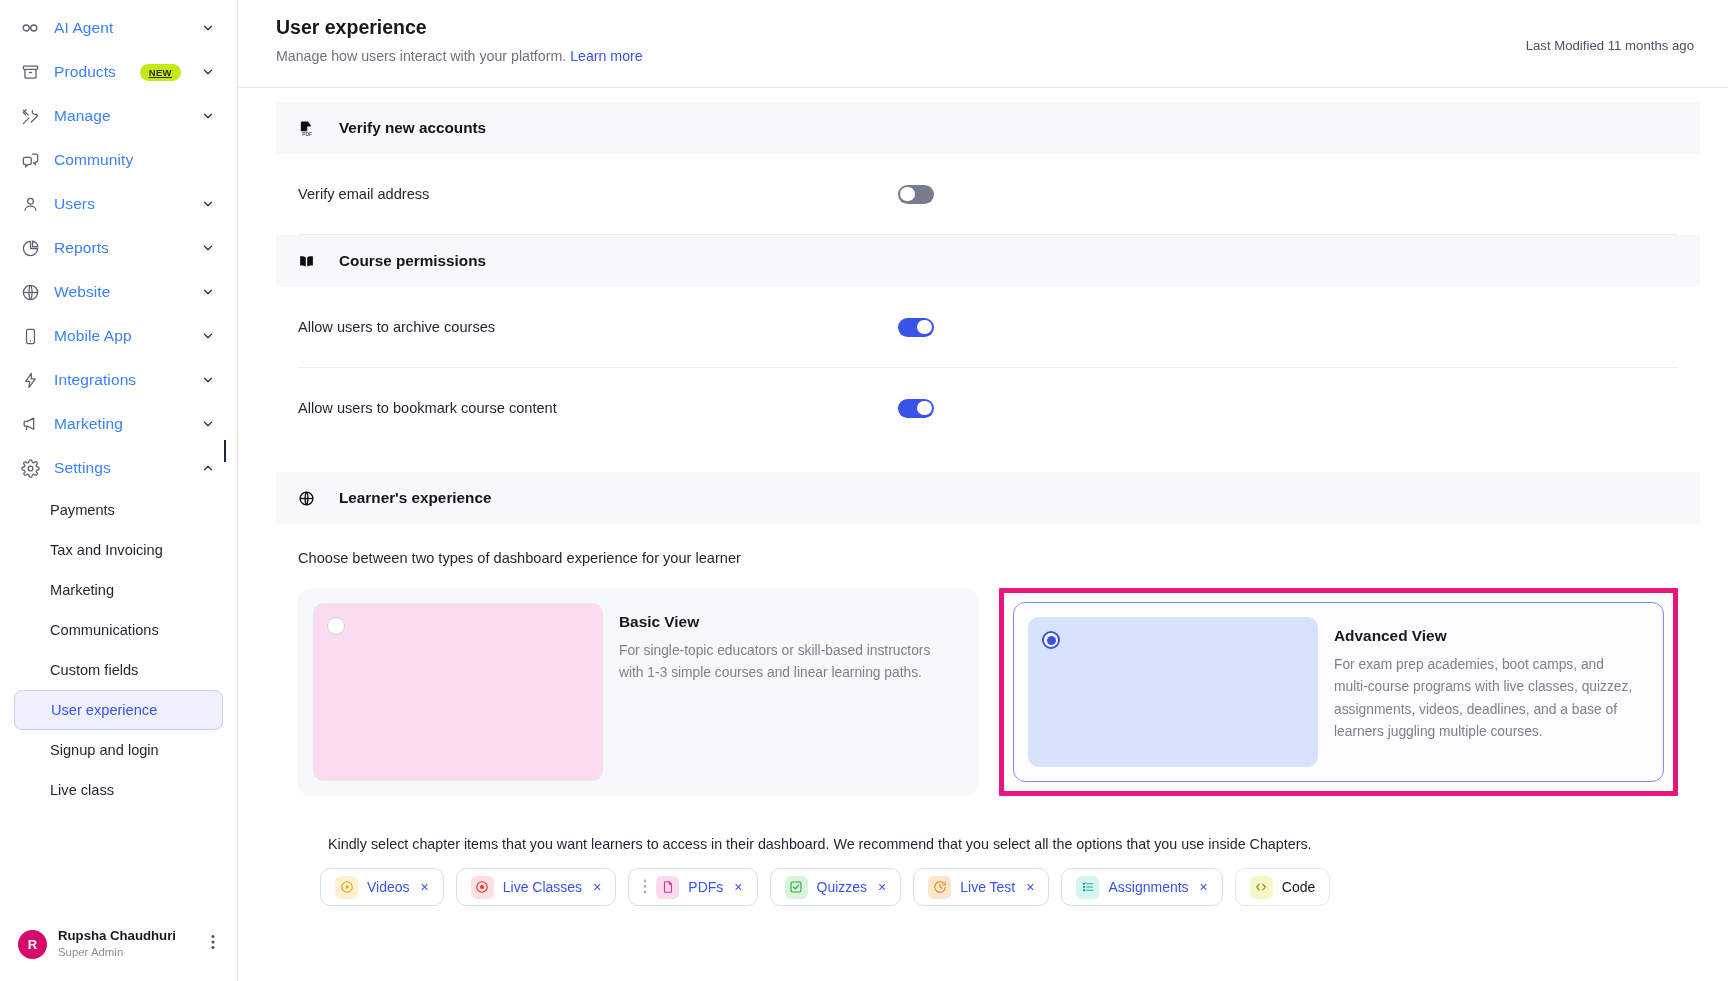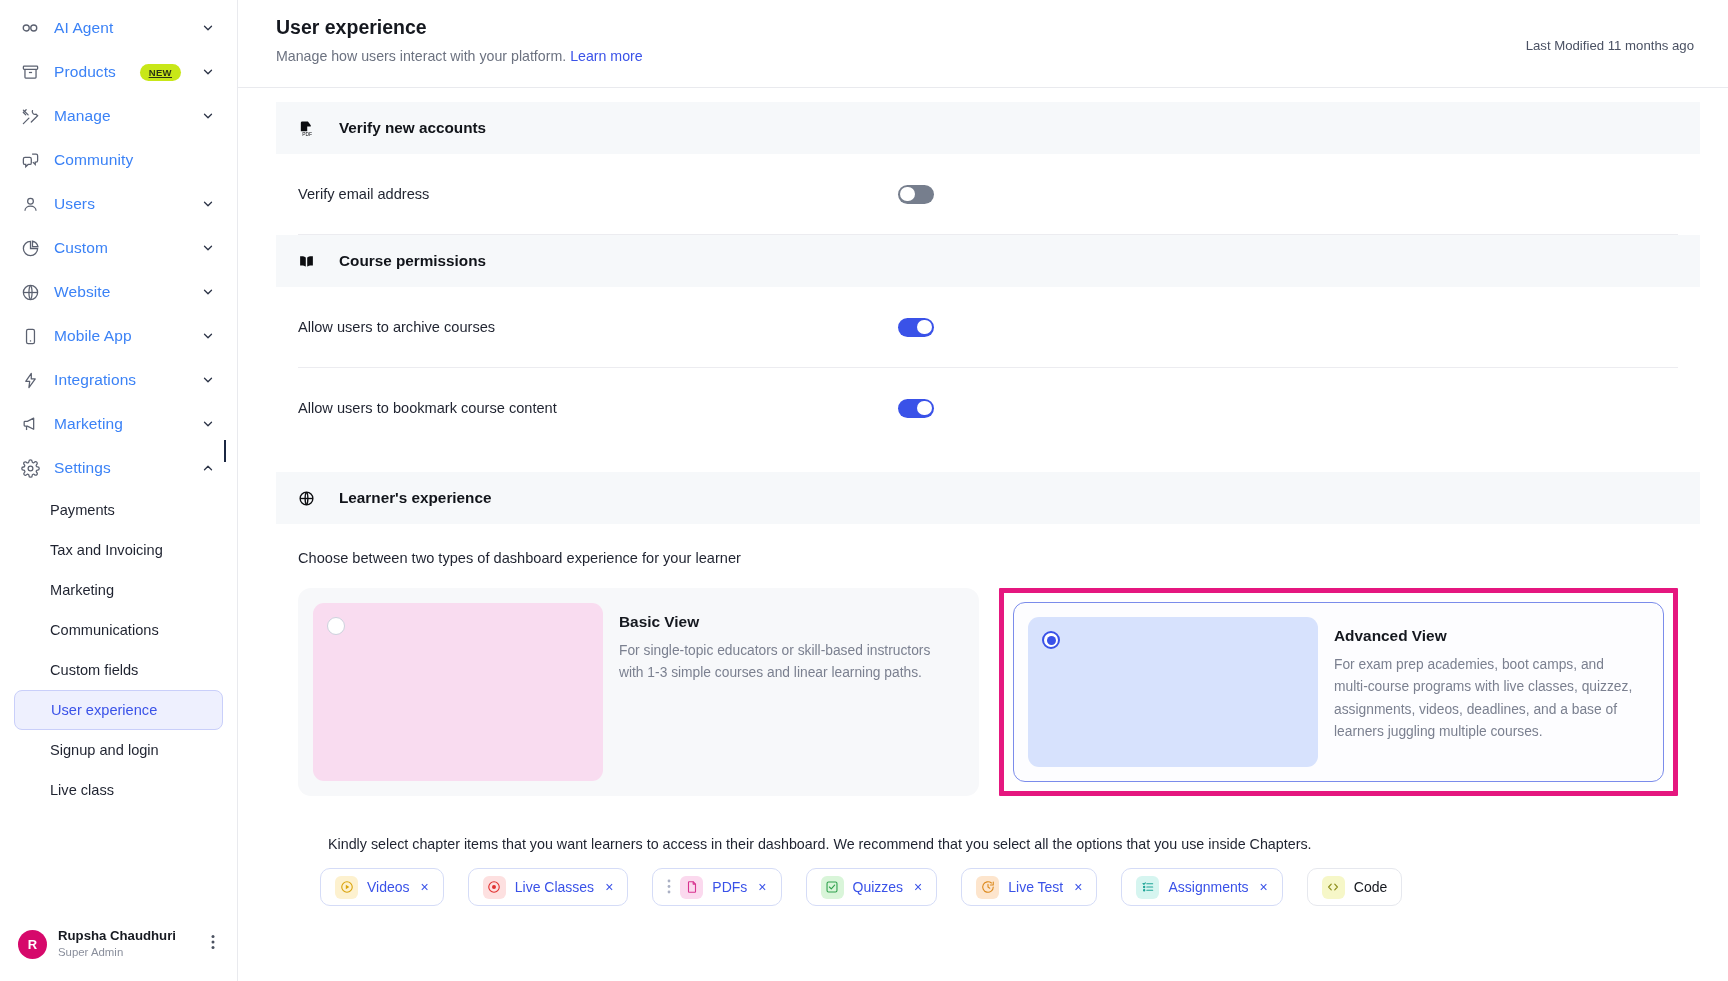--- a/index.html
+++ b/index.html
@@ -194,21 +194,21 @@
     border-radius: 1px;
     padding: 9px;
     display: flex;
   }
   .highlight-wrap .card { flex: 1 1 auto; }
 
   .chips-intro {
     font-size: 14.3px; color: #1f2330;
     margin: 40px 22px 16px 30px;
   }
-  .chips { display: flex; gap: 24px; padding: 0 22px; flex-wrap: nowrap; text-align: center; }
+  .chips { display: flex; gap: 12px; padding: 0 22px; flex-wrap: nowrap; text-align: center; }
   .chip {
     display: flex; align-items: center; gap: 9px;
     height: 38px;
     padding: 0 14px;
     border-radius: 10px;
     border: 1px solid #d5dcf7;
     background: #fff;
     cursor: pointer;
     white-space: nowrap;
   }
@@ -306,21 +306,21 @@
         </span>
       </div>
 
       <div class="nav-item">
         <span class="nav-icon">
           <svg width="19" height="19" viewBox="0 0 24 24" fill="none" stroke="currentColor" stroke-width="1.6">
               <path d="M12 3a9 9 0 1 0 9 9h-9z"></path>
               <path d="M14.5 2.6A9 9 0 0 1 21.4 9.5h-6.9z"></path>
             </svg>
         </span>
-        <span class="nav-label">Custom</span>
+        <span class="nav-label">Reports</span>
         <span class="chev">
           <svg width="14" height="14" viewBox="0 0 24 24" fill="none" stroke="currentColor" stroke-width="2.2" stroke-linecap="round" stroke-linejoin="round">
               <polyline points="6 9 12 15 18 9"></polyline>
             </svg>
         </span>
       </div>
 
       <div class="nav-item">
         <span class="nav-icon">
           <svg width="19" height="19" viewBox="0 0 24 24" fill="none" stroke="currentColor" stroke-width="1.6">

